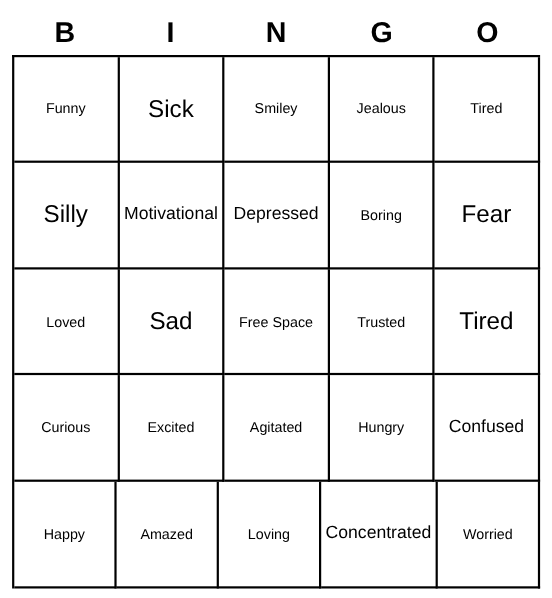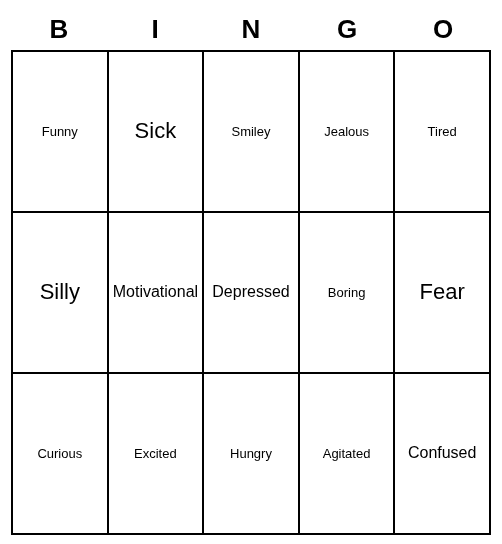--- a/index.html
+++ b/index.html
@@ -108,29 +108,63 @@
         </div>
         <div class="bingo-cell">
           <span class="cell-text">Boring</span>
         </div>
         <div class="bingo-cell">
           <span class="cell-text-large">Fear</span>
         </div>
       </div>
       <div class="bingo-row">
         <div class="bingo-cell">
+          <span class="cell-text">Loved</span>
+        </div>
+        <div class="bingo-cell">
+          <span class="cell-text-large">Sad</span>
+        </div>
+        <div class="bingo-cell">
+          <span class="cell-text">Free Space</span>
+        </div>
+        <div class="bingo-cell">
+          <span class="cell-text">Trusted</span>
+        </div>
+        <div class="bingo-cell">
+          <span class="cell-text-large">Tired</span>
+        </div>
+      </div>
+      <div class="bingo-row">
+        <div class="bingo-cell">
           <span class="cell-text">Curious</span>
         </div>
         <div class="bingo-cell">
           <span class="cell-text">Excited</span>
         </div>
         <div class="bingo-cell">
+          <span class="cell-text">Agitated</span>
+        </div>
+        <div class="bingo-cell">
           <span class="cell-text">Hungry</span>
         </div>
         <div class="bingo-cell">
-          <span class="cell-text">Agitated</span>
+          <span class="cell-text-small">Confused</span>
+        </div>
+      </div>
+      <div class="bingo-row">
+        <div class="bingo-cell">
+          <span class="cell-text">Happy</span>
         </div>
         <div class="bingo-cell">
-          <span class="cell-text-small">Confused</span>
+          <span class="cell-text">Amazed</span>
+        </div>
+        <div class="bingo-cell">
+          <span class="cell-text">Loving</span>
+        </div>
+        <div class="bingo-cell">
+          <span class="cell-text-small">Concentrated</span>
+        </div>
+        <div class="bingo-cell">
+          <span class="cell-text">Worried</span>
         </div>
       </div>
     </div>
 </div>
 
 </body></html>

